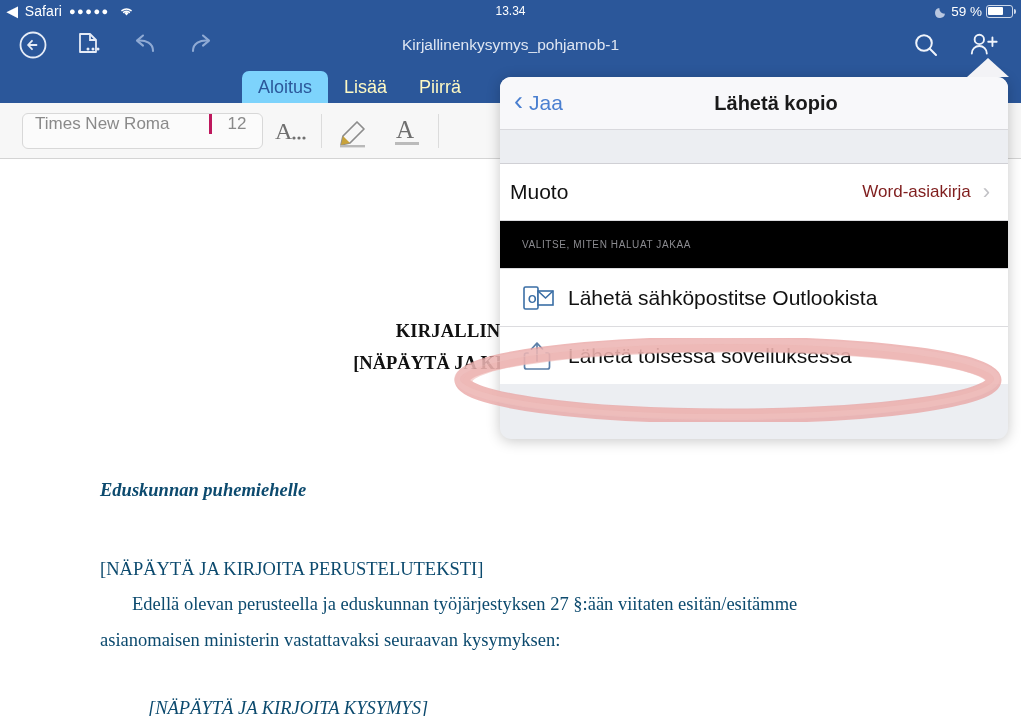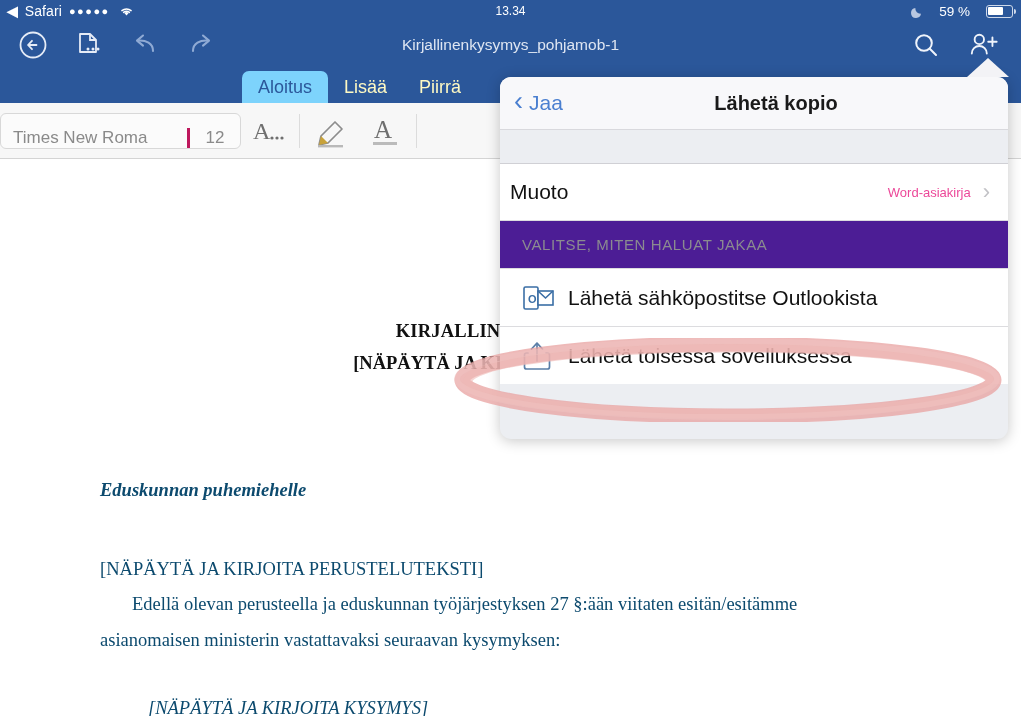--- a/index.html
+++ b/index.html
@@ -27,21 +27,21 @@
   .sb-left { display: flex; align-items: center; gap: 7px; padding-left: 7px; }
   .sb-back-glyph { font-size: 14px; line-height: 1; font-weight: 700; }
   .sb-app { font-size: 14px; letter-spacing: .1px; }
   .sb-dots { letter-spacing: 1.5px; font-size: 11px; line-height: 1; }
   .sb-wifi { display: inline-block; width: 15px; height: 12px; position: relative; margin-left: 2px;}
   .sb-center {
     position: absolute; left: 0; right: 0; text-align: center;
     font-size: 12px; pointer-events: none;
   }
   .sb-right {
-    margin-left: auto; display: flex; align-items: center; gap: 16px;
+    margin-left: auto; display: flex; align-items: center; gap: 4px;
     padding-right: 8px; font-size: 13.5px;
   }
   .sb-moon { display:inline-block; width: 12px; height: 12px; position: relative; }
   .battery {
     width: 27px; height: 13px; border: 1.4px solid #cfd9ea; border-radius: 3px;
     position: relative; display: inline-block;
   }
   .battery:after {
     content:""; position:absolute; right:-4px; top:3.5px;
     width:2.5px; height:5px; background:#cfd9ea; border-radius:0 2px 2px 0;
@@ -88,25 +88,26 @@
 
   
   .toolbar {
     position: absolute; top: 103px; left: 0;
     width: 1021px; height: 56px;
     background: #f7f7f7;
     border-bottom: 1px solid #d4d4d4;
     display: flex; align-items: center;
   }
   .font-box {
+    margin-left: 22px;
     height: 36px;
     border: 1px solid #d8d8d8;
     border-radius: 6px;
     background: #fbfbfb;
-    display: flex; align-items: flex-end;
+    display: flex; align-items: flex-start;
     overflow: hidden;
   }
   .font-name {
     width: 186px; display: flex; align-items: center;
     padding-left: 12px;
     font-size: 17px; color: #8a8a8a;
     white-space: nowrap; overflow: hidden;
   }
   .font-size {
     width: 53px; display: flex; align-items: center; justify-content: center;
@@ -185,28 +186,28 @@
     padding-left: 44px;
   }
   .pop-gap { height: 34px; background: #eceef2; border-bottom: 1px solid #d0d0d5;}
   .pop-row {
     height: 57px; background: #ffffff;
     display: flex; align-items: center;
     padding: 0 18px 0 10px;
     border-bottom: 1px solid #dcdcdf;
   }
   .pop-row-label { font-size: 21px; color: #111; }
-  .pop-row-value { margin-left: auto; font-size: 13px; color: #ec4899; }
+  .pop-row-value { margin-left: auto; font-size: 17px; color: #7f1d1d; }
   .pop-row-chevron { margin-left: 12px; color: #c2c2c6; font-size: 22px; }
   .pop-section-title {
     height: 47px; display: flex; align-items: center;
     padding-left: 22px;
-    font-size: 15px; color: #8b8b90;
+    font-size: 10px; color: #8b8b90;
     letter-spacing: .6px;
-    background: #4c1d95;
+    background: #000000;
     text-align: right;
   }
   .pop-item {
     height: 58px; background: #ffffff;
     display: flex; align-items: center;
     padding-left: 22px;
     border-top: 1px solid #dcdcdf;
   }
   .pop-item-icon { width: 46px; display:flex; align-items:center; }
   .pop-item-label { font-size: 21px; color: #111; }

